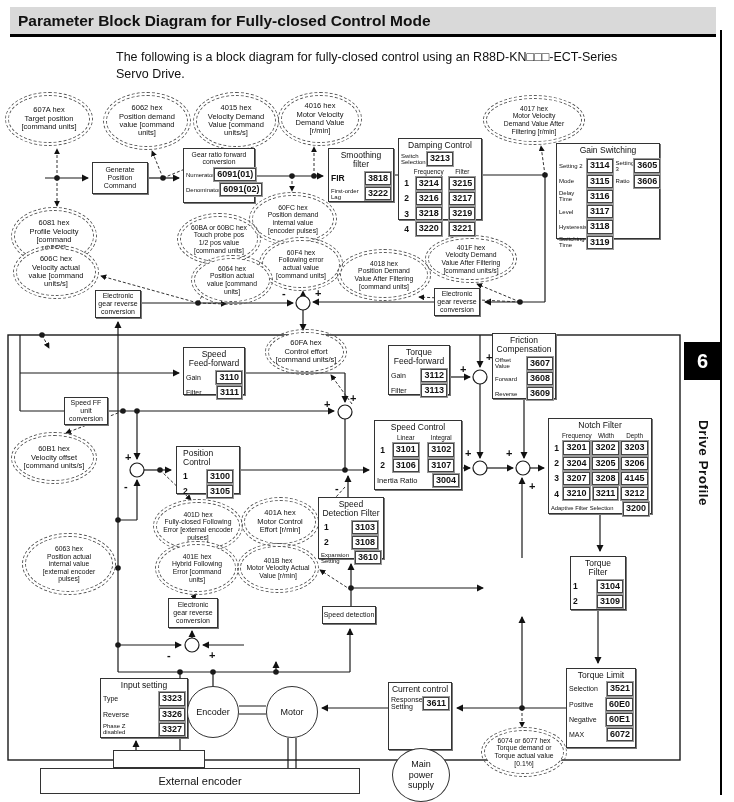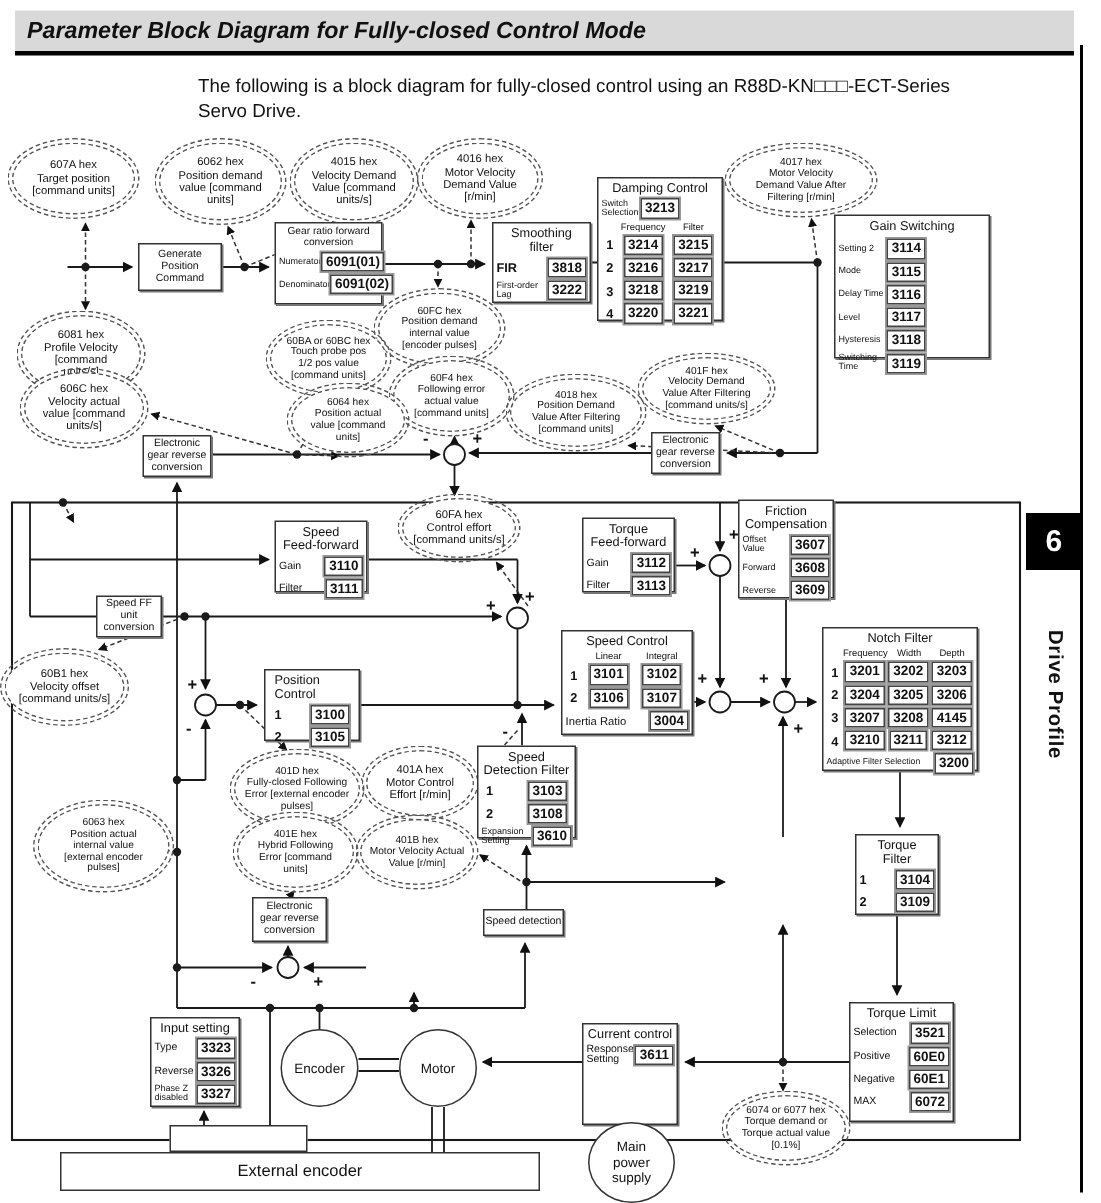--- a/index.html
+++ b/index.html
@@ -1,21 +1,21 @@
 <!DOCTYPE html>
 <html><head>
 <meta charset="utf-8">
 <style>
   html,body{margin:0;padding:0;background:#fff;}
   #page{position:relative;width:734px;height:802px;background:#fff;font-family:"Liberation Sans",sans-serif;color:#111;overflow:hidden;}
   .abs{position:absolute;box-sizing:border-box;}
   
-  #titlebar{left:10px;top:7px;width:706px;height:27px;background:#d9d9d9;display:flex;align-items:center;padding-left:8px;font-size:15.5px;font-weight:bold;font-style:italic;}
+  #titlebar{left:10px;top:7px;width:706px;height:27px;background:#d9d9d9;display:flex;align-items:center;padding-left:8px;font-size:15.5px;font-weight:bold;}
   #titlerule{left:10px;top:34px;width:706px;height:3px;background:#000;}
-  #intro{left:116px;top:49px;width:590px;font-size:12.5px;line-height:1.35;white-space:pre-line;margin-left:16px;}
+  #intro{left:116px;top:49px;width:590px;font-size:12.5px;line-height:1.35;white-space:pre-line;}
   
   #edge{left:720px;top:30px;width:2px;height:765px;background:#000;}
   #tab6{left:684px;top:342px;width:37px;height:38px;background:#000;color:#fff;display:flex;align-items:center;justify-content:center;font-size:20px;font-weight:bold;}
   #sidelabel{left:696px;top:420px;writing-mode:vertical-rl;font-weight:bold;font-size:13.5px;letter-spacing:.5px;}
   
   .bubble{border:1px dashed #555;outline:1px dashed #555;outline-offset:2px;border-radius:50%;display:flex;align-items:center;justify-content:center;text-align:center;font-size:7.5px;line-height:1.12;white-space:pre-line;background:#fff;padding:2px;}
   .f7{font-size:6.8px;}
   .sbox{border:1.2px solid #333;box-shadow:1px 1px 0 #777;background:#fff;display:flex;align-items:center;justify-content:center;text-align:center;font-size:7px;line-height:1.15;white-space:pre-line;}
   .pbox{border:1.2px solid #333;box-shadow:1px 1px 0 #777;background:#fff;padding:1px 2px;font-size:8px;}
   .pt{text-align:center;font-size:8.5px;line-height:1.1;white-space:pre-line;margin:1px 0 2px 0;}
@@ -215,21 +215,21 @@
 Position Demand
 Value After Filtering
 [command units]</div>
   <div class="abs bubble f7" style="left:428px;top:238px;width:86px;height:42px">401F hex
 Velocity Demand
 Value After Filtering
 [command units/s]</div>
   <div class="abs bubble" style="left:268px;top:332px;width:76px;height:40px">60FA hex
 Control effort
 [command units/s]</div>
-  <div class="abs bubble" style="left:3px;top:435px;width:80px;height:46px">60B1 hex
+  <div class="abs bubble" style="left:14px;top:435px;width:80px;height:46px">60B1 hex
 Velocity offset
 [command units/s]</div>
   <div class="abs bubble f7" style="left:25px;top:536px;width:88px;height:56px">6063 hex
 Position actual
 internal value
 [external encoder
 pulses]</div>
   <div class="abs bubble f7" style="left:156px;top:502px;width:84px;height:48px">401D hex
 Fully-closed Following
 Error [external encoder
@@ -286,21 +286,21 @@
         <span class="lbl" style="font-weight:bold;font-size:8.5px">FIR</span>
         <span class="val">3818</span>
       </div>
     <div class="prow">
         <span class="lbl lbl6">First-order
 Lag</span>
         <span class="val">3222</span>
       </div>
   </div>
 
-  <div class="abs pbox" style="left:398px;top:118px;width:84px;height:96px">
+  <div class="abs pbox" style="left:398px;top:138px;width:84px;height:82px">
     <div class="pt">Damping Control</div>
     <div class="prow" style="justify-content:flex-start">
         <span class="lbl lbl6" style="width:26px">Switch
 Selection</span>
         <span class="val">3213</span>
       </div>
     <div class="ghead">
         <span style="width:11px"></span>
         <span style="flex:1;text-align:center">Frequency</span>
         <span style="flex:1;text-align:center">Filter</span>
@@ -363,20 +363,30 @@
             <span class="lbl lbl6">Level</span>
             <span class="val">3117</span>
           </div>
         <div class="prow">
             <span class="lbl lbl6">Hysteresis</span>
             <span class="val">3118</span>
           </div>
         <div class="prow">
             <span class="lbl lbl6">Switching Time</span>
             <span class="val">3119</span>
+          </div>
+      </div>
+      <div style="flex:1;padding-left:3px">
+        <div class="prow">
+            <span class="lbl lbl6">Setting 3</span>
+            <span class="val">3605</span>
+          </div>
+        <div class="prow">
+            <span class="lbl lbl6">Ratio</span>
+            <span class="val">3606</span>
           </div>
       </div>
     </div>
   </div>
 
   <div class="abs pbox" style="left:183px;top:347px;width:62px;height:48px">
     <div class="pt">Speed
 Feed-forward</div>
     <div class="prow">
         <span class="lbl">Gain</span>
@@ -579,21 +589,21 @@
     <div class="prow">
         <span class="lbl">Negative</span>
         <span class="val">60E1</span>
       </div>
     <div class="prow">
         <span class="lbl">MAX</span>
         <span class="val">6072</span>
       </div>
   </div>
 
-  <div class="abs pbox" style="left:100px;top:678px;width:60px;height:60px">
+  <div class="abs pbox" style="left:100px;top:678px;width:88px;height:60px">
     <div class="pt">Input setting</div>
     <div class="prow">
         <span class="lbl">Type</span>
         <span class="val">3323</span>
       </div>
     <div class="prow">
         <span class="lbl">Reverse</span>
         <span class="val">3326</span>
       </div>
     <div class="prow">

